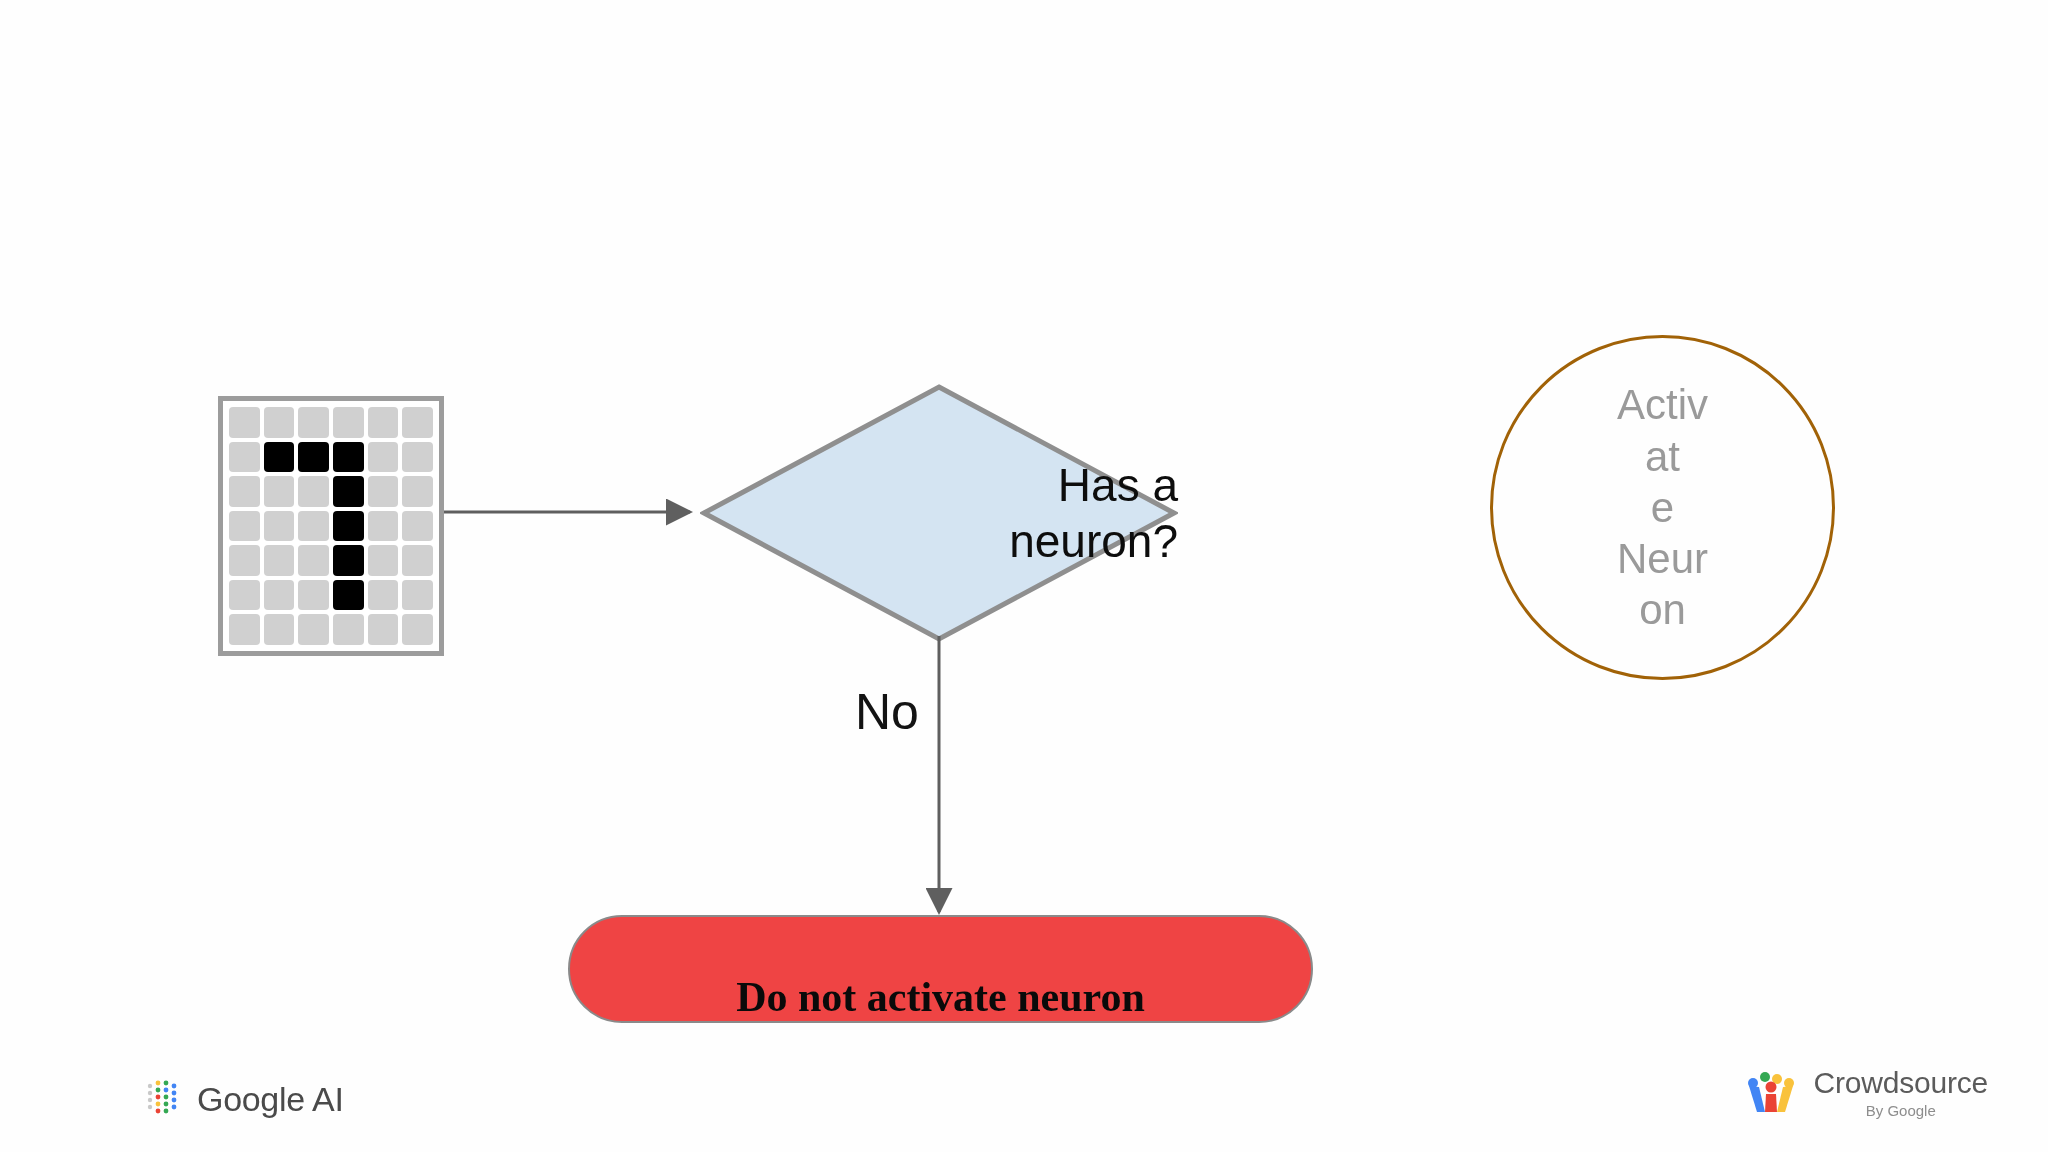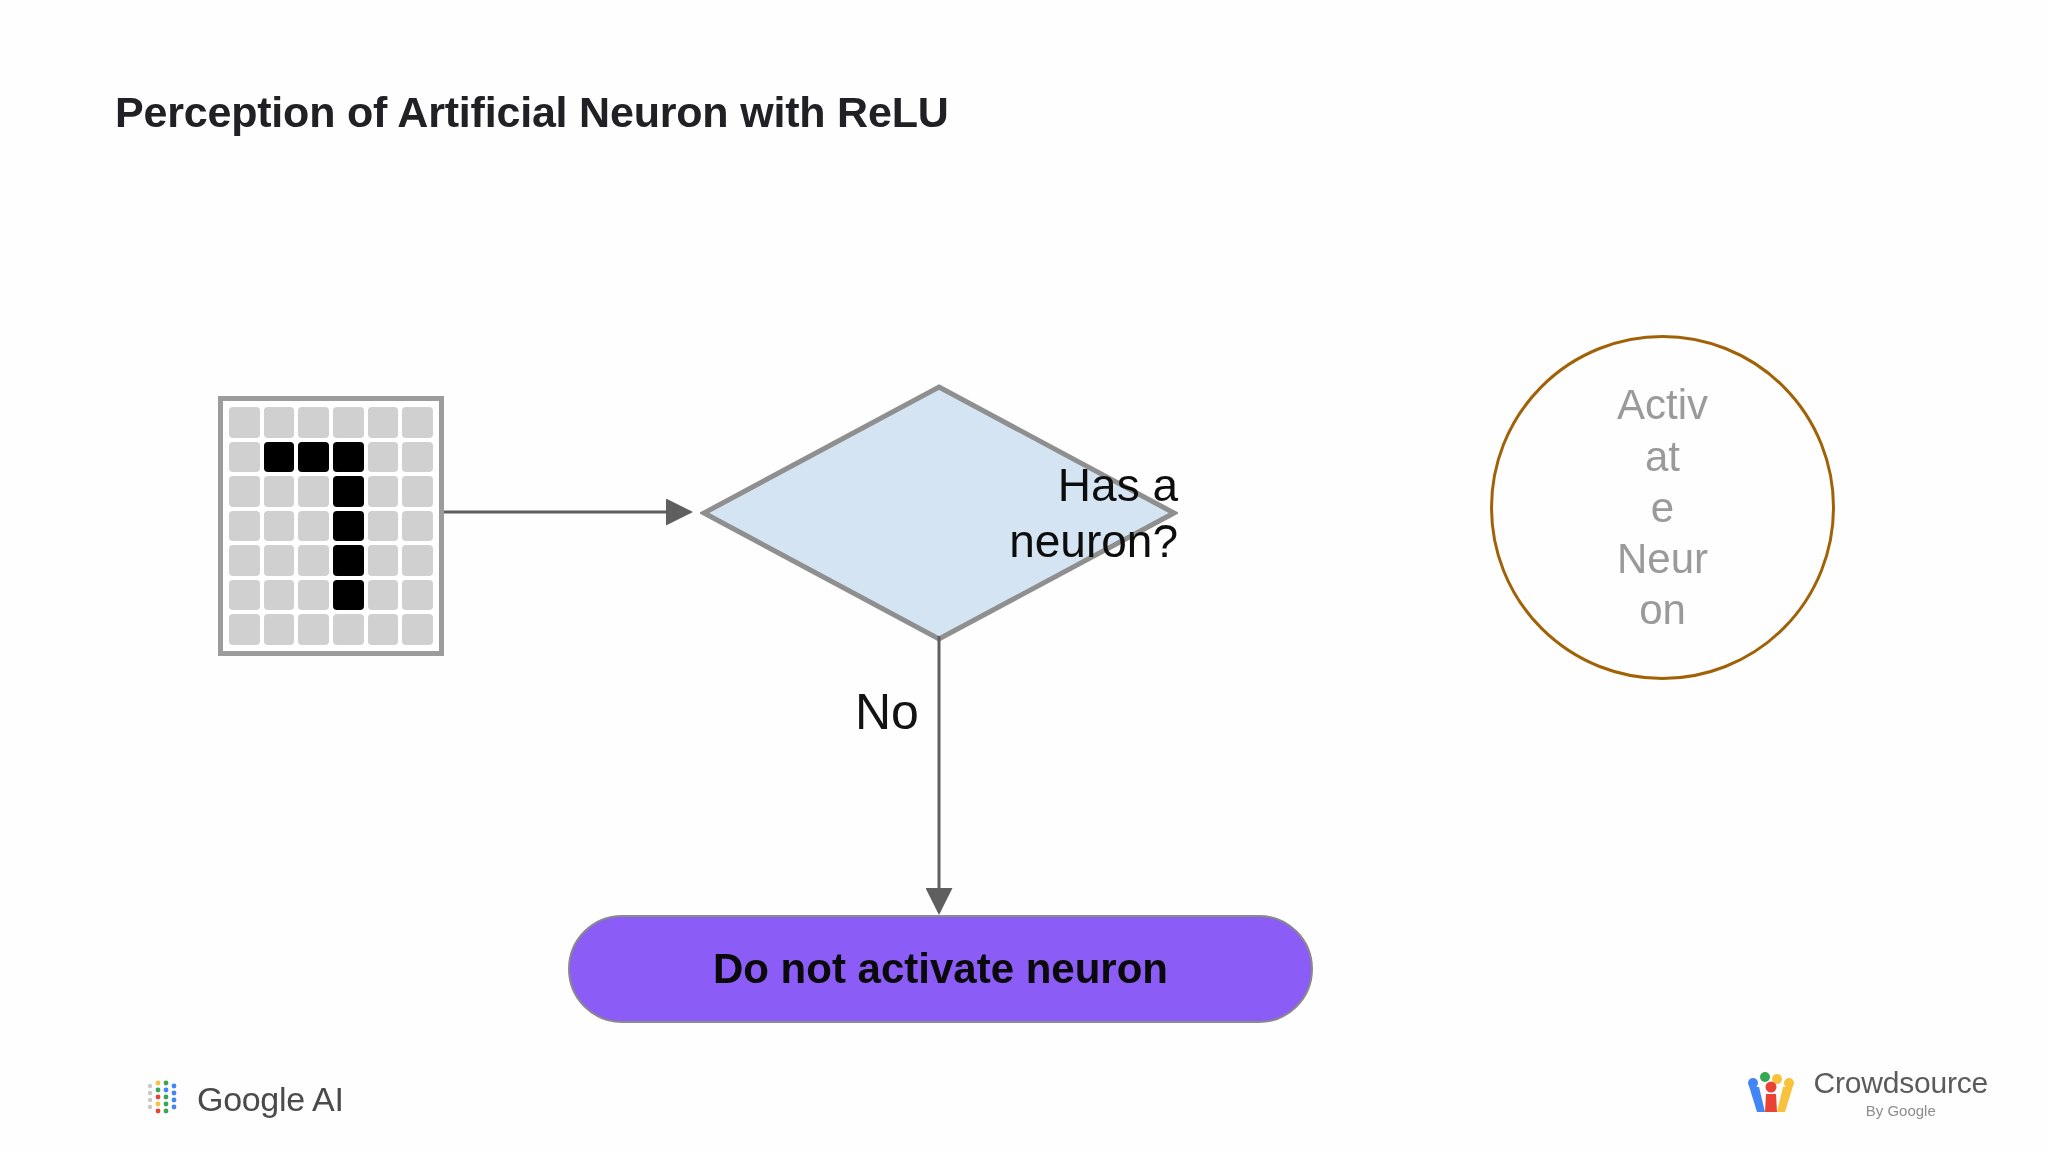--- a/index.html
+++ b/index.html
@@ -110,25 +110,25 @@
     left: 855px; top: 683px;
     font-size: 50px;
     color: #131313;
   }
 
   
   #reject-node {
     position: absolute;
     left: 568px; top: 915px;
     width: 745px; height: 108px;
-    background: #8b5cf6;
+    background: #ef4444;
     border: 2px solid #8a8a8a;
     border-radius: 54px;
     box-sizing: border-box;
-    display: flex; align-items: center; justify-content: center;
+    display: flex; align-items: flex-end; justify-content: center; font-family: Liberation Serif, serif;
   }
   #reject-label {
     font-size: 42px;
     font-weight: 700;
     color: #0a0a0a;
     text-align: center;
   }
 
   
   #footer-google-ai {
@@ -156,21 +156,20 @@
     font-size: 15px;
     color: #8d8d8d;
     margin-top: 5px;
   }
 </style>
 </head>
 <body>
 
 <div class="slide">
 
-  <div id="page-title">Perception of Artificial Neuron with ReLU</div>
 
   <div id="pixel-grid-wrap">
     <div id="pixel-grid">
         <div class="px"></div>
         <div class="px"></div>
         <div class="px"></div>
         <div class="px"></div>
         <div class="px"></div>
         <div class="px"></div>
         <div class="px"></div>

